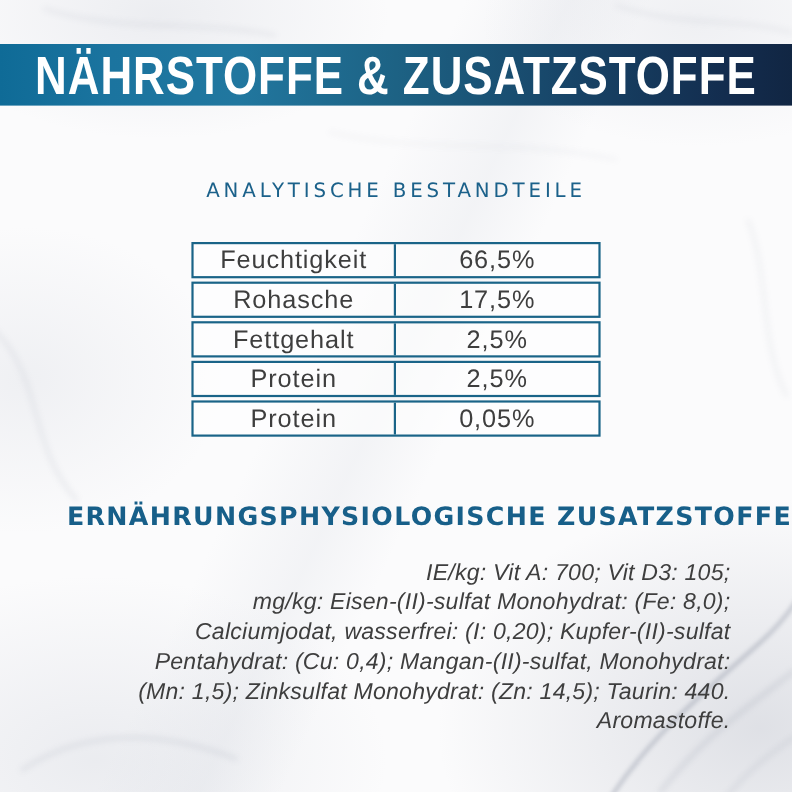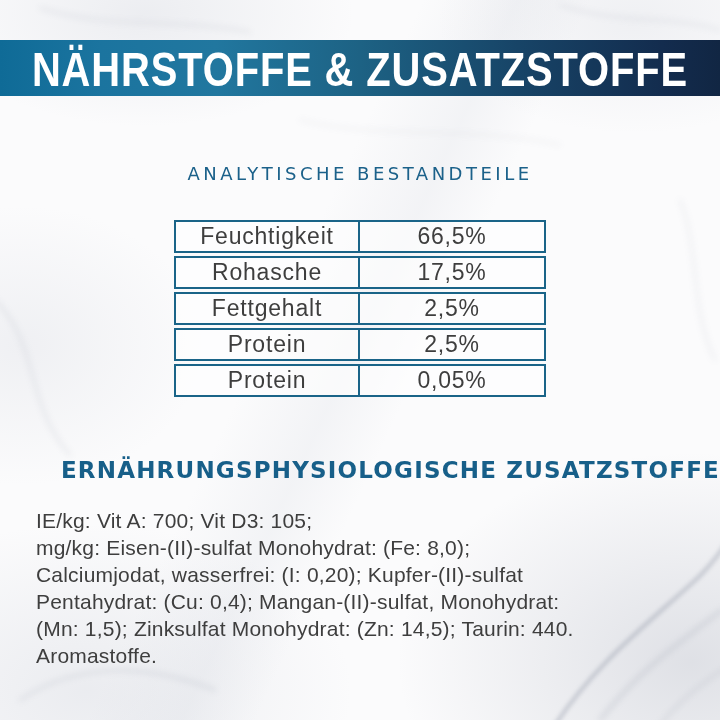--- a/index.html
+++ b/index.html
@@ -86,24 +86,25 @@
     font-family: "DejaVu Sans", sans-serif;
     font-weight: bold;
     font-size: 23px;
     letter-spacing: 1.2px;
     color: #175f89;
     z-index: 2;
   }
 
   .additives-block {
     position: absolute;
-    left: 36px; top: 507px;
+    left: 24px; top: 507px;
     width: 640px;
-    text-align: left;
+    text-align: right;
     z-index: 2;
+    font-style: italic;
   }
   .additives-line {
     font-size: 21px;
     line-height: 27px;
     letter-spacing: 0.2px;
     color: #3e3e3e;
     white-space: nowrap;
   }
 </style>
 </head>

